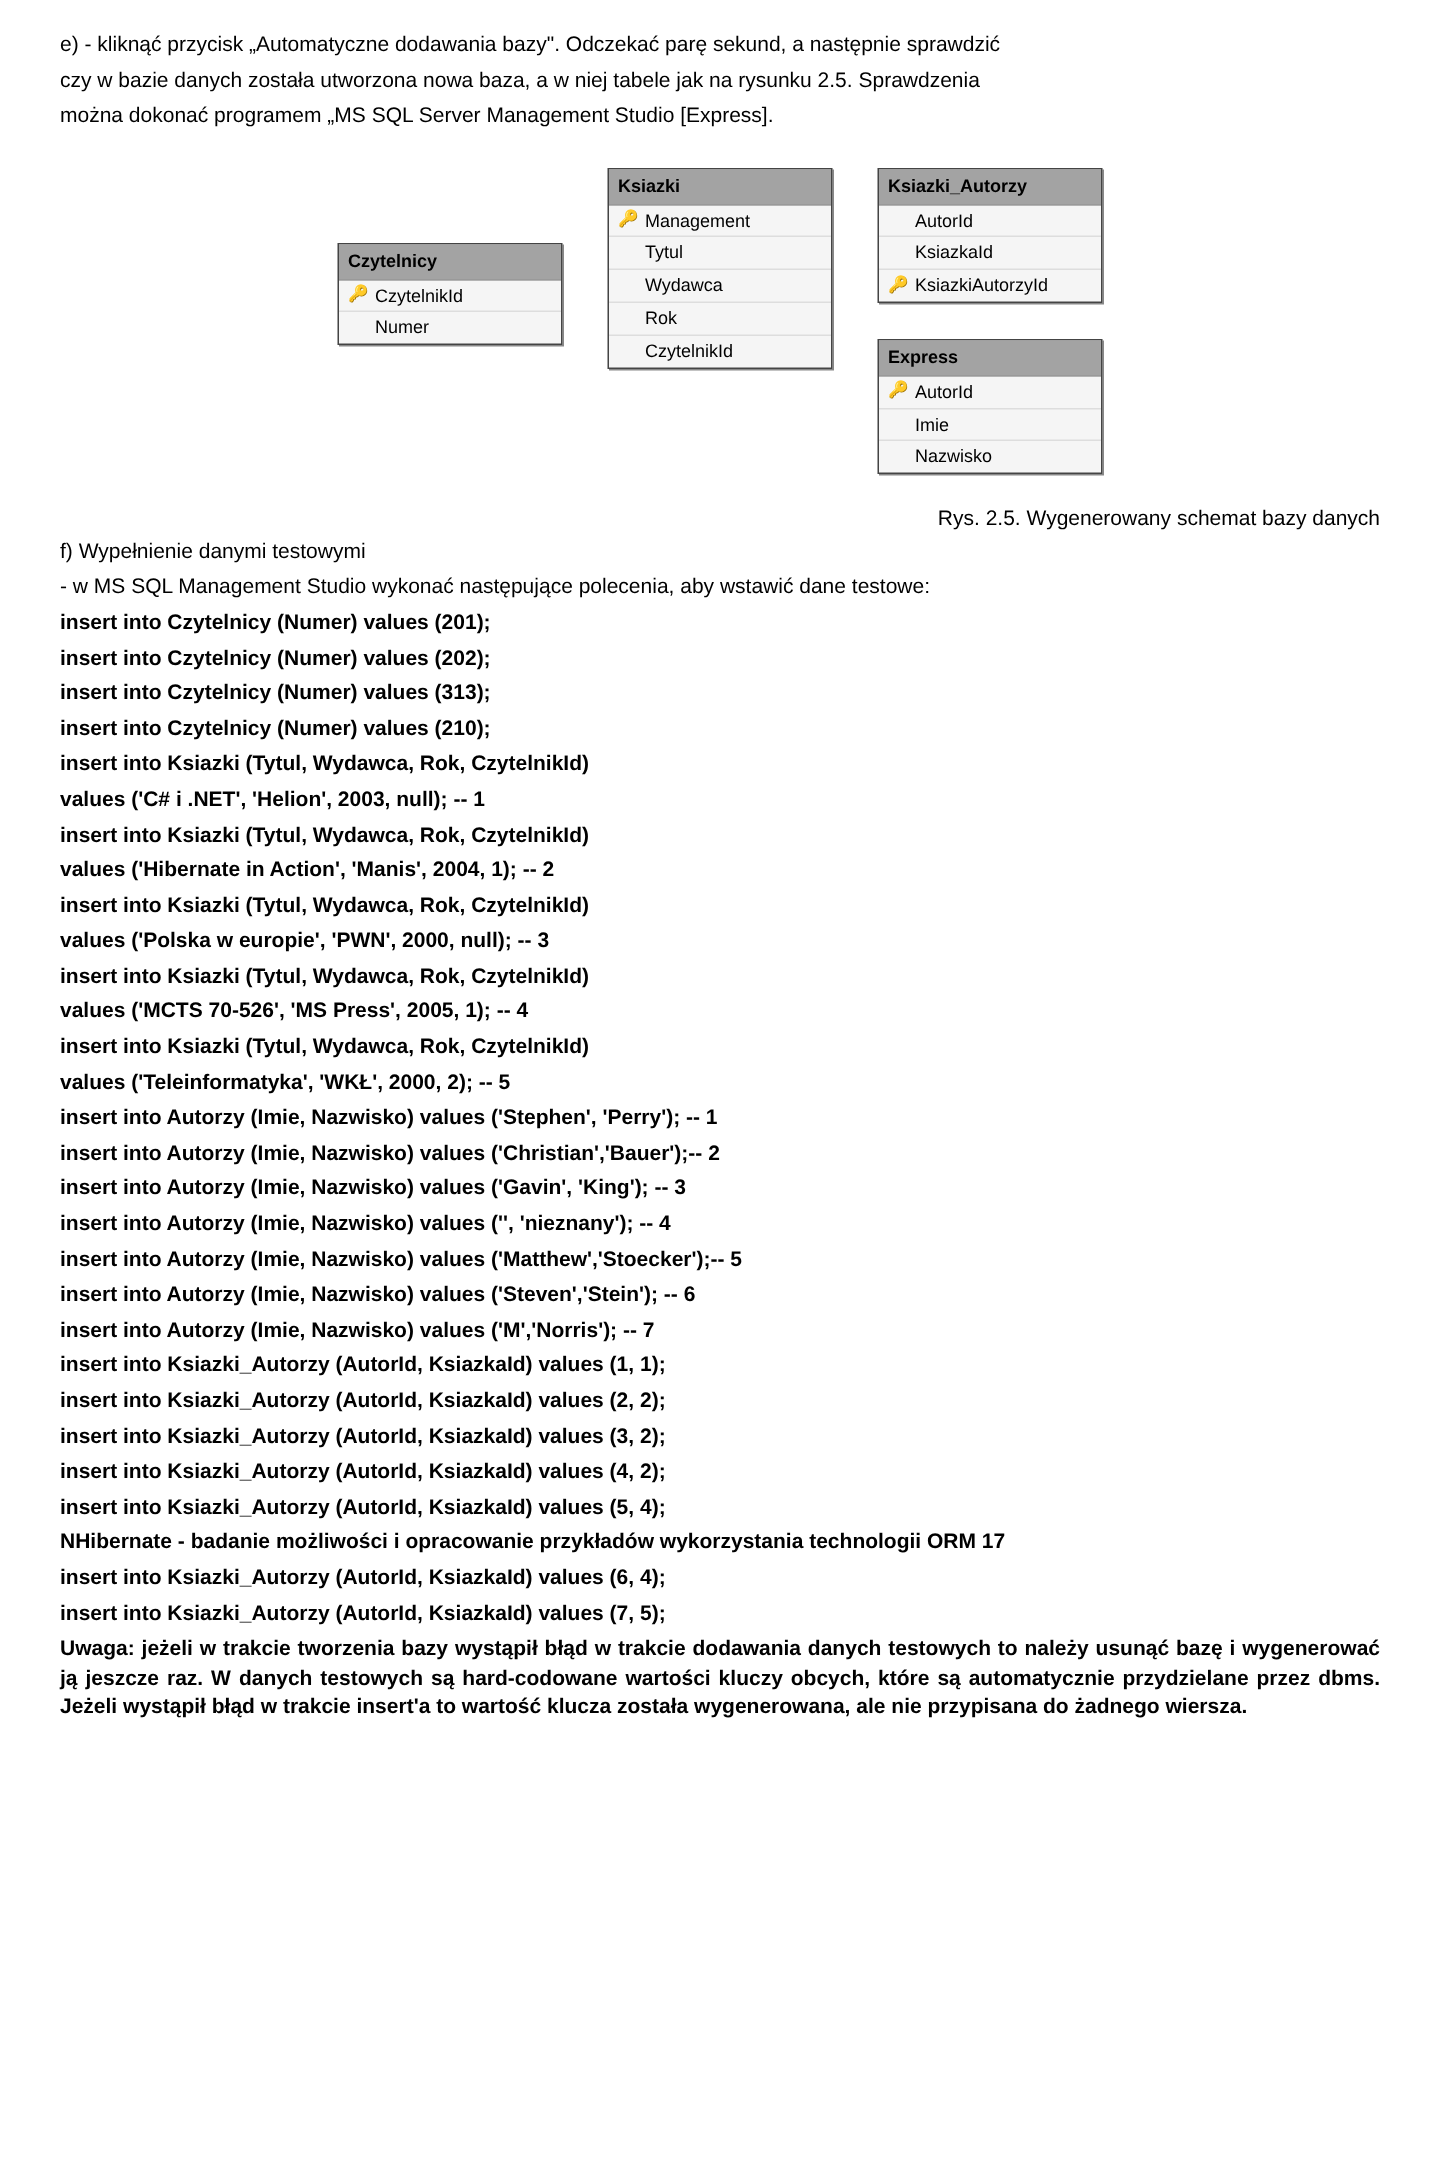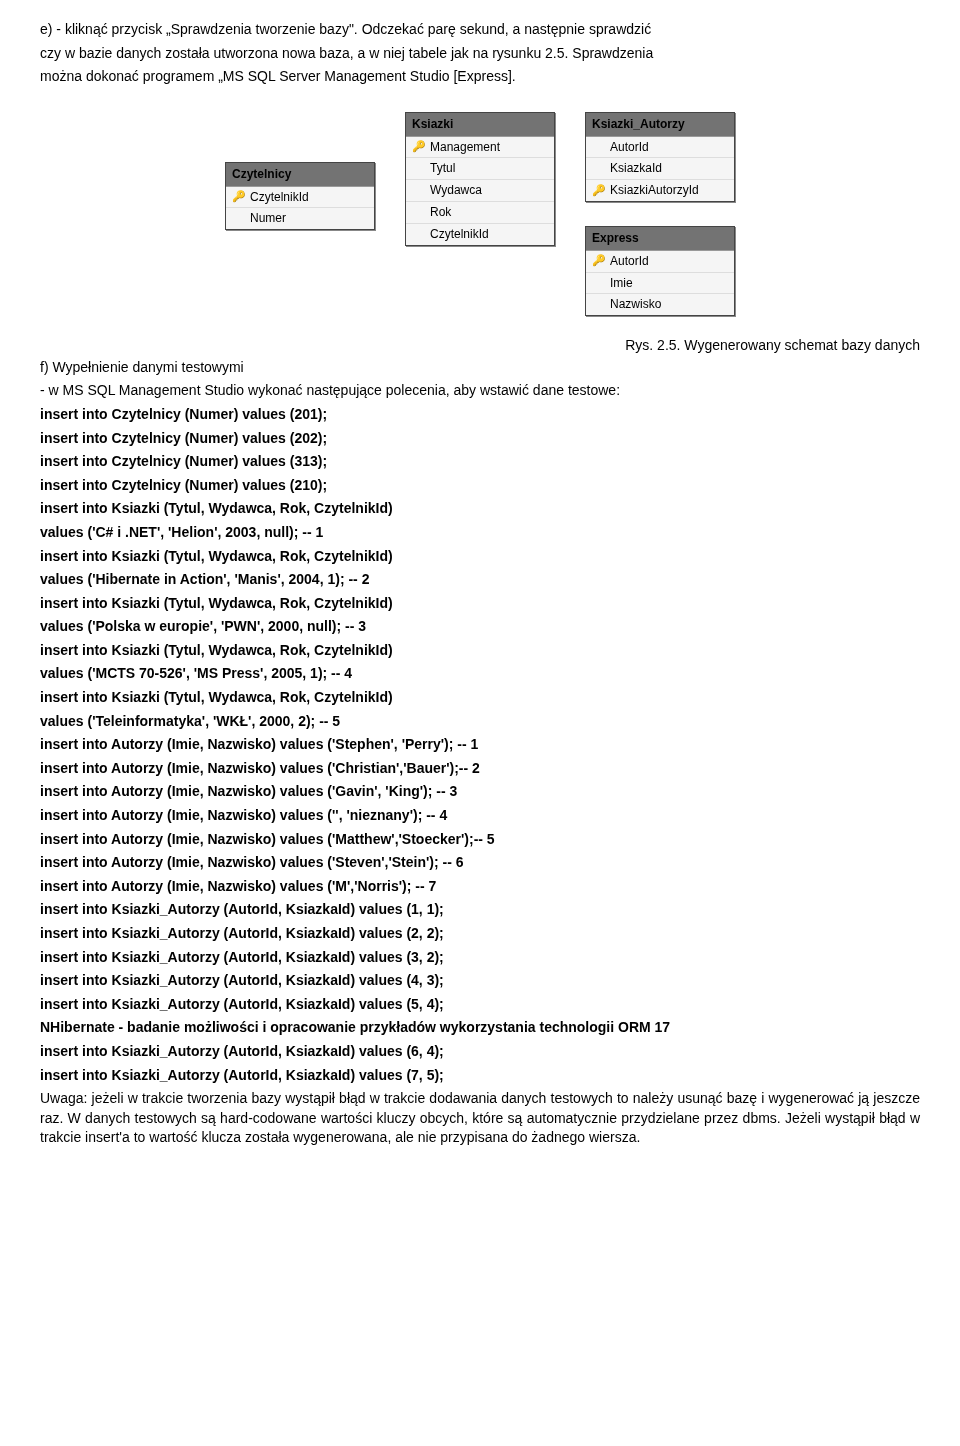--- a/index.html
+++ b/index.html
@@ -7,41 +7,41 @@
     font-family: Arial, sans-serif;
     font-size: 14px;
     background: #fff;
     width: 960px;
     margin: 0 auto;
     padding: 20px 40px;
     line-height: 1.4;
     color: #000;
   }
   p { margin-bottom: 4px; }
-  .justified { text-align: justify; }
+  .justified { text-align: justify; font-weight: bold; }
   .diagram-area {
     display: flex;
     gap: 30px;
     margin: 25px 0 20px 0;
     align-items: flex-start;
     justify-content: center;
   }
   .col { display: flex; flex-direction: column; gap: 24px; }
   .db-box {
     border: 1px solid #444;
     background: #f5f5f5;
     font-size: 12px;
     min-width: 150px;
     box-shadow: 1px 1px 0 #888;
   }
   .db-head {
     font-weight: bold;
     padding: 3px 6px;
     border-bottom: 1px solid #999;
-    background: #737373;
+    background: #a3a3a3;
   }
   .db-row {
     display: flex;
     align-items: center;
     padding: 2px 6px;
     border-bottom: 1px solid #ddd;
   }
   .db-row:last-child { border-bottom: none; }
   .key-icon {
     width: 14px;
@@ -51,21 +51,21 @@
   }
   .fig-caption {
     text-align: right;
     margin: 6px 0 2px 0;
   }
   .bold { font-weight: bold; }
 </style>
 </head>
 <body>
 
-<p>e) - kliknąć przycisk „Sprawdzenia tworzenie bazy". Odczekać parę sekund, a następnie sprawdzić</p>
+<p>e) - kliknąć przycisk „Automatyczne dodawania bazy". Odczekać parę sekund, a następnie sprawdzić</p>
 <p>czy w bazie danych została utworzona nowa baza, a w niej tabele jak na rysunku 2.5. Sprawdzenia</p>
 <p>można dokonać programem „MS SQL Server Management Studio [Express].</p>
 
 <div class="diagram-area">
 
   <div class="col" style="margin-top:50px;">
     <div class="db-box">
       <div class="db-head">Czytelnicy</div>
       <div class="db-row">
         <span class="key-icon">🔑</span>
@@ -160,19 +160,19 @@
 <p class="bold">insert into Autorzy (Imie, Nazwisko) values ('Stephen', 'Perry'); -- 1</p>
 <p class="bold">insert into Autorzy (Imie, Nazwisko) values ('Christian','Bauer');-- 2</p>
 <p class="bold">insert into Autorzy (Imie, Nazwisko) values ('Gavin', 'King'); -- 3</p>
 <p class="bold">insert into Autorzy (Imie, Nazwisko) values ('', 'nieznany'); -- 4</p>
 <p class="bold">insert into Autorzy (Imie, Nazwisko) values ('Matthew','Stoecker');-- 5</p>
 <p class="bold">insert into Autorzy (Imie, Nazwisko) values ('Steven','Stein'); -- 6</p>
 <p class="bold">insert into Autorzy (Imie, Nazwisko) values ('M','Norris'); -- 7</p>
 <p class="bold">insert into Ksiazki_Autorzy (AutorId, KsiazkaId) values (1, 1);</p>
 <p class="bold">insert into Ksiazki_Autorzy (AutorId, KsiazkaId) values (2, 2);</p>
 <p class="bold">insert into Ksiazki_Autorzy (AutorId, KsiazkaId) values (3, 2);</p>
-<p class="bold">insert into Ksiazki_Autorzy (AutorId, KsiazkaId) values (4, 3);</p>
+<p class="bold">insert into Ksiazki_Autorzy (AutorId, KsiazkaId) values (4, 2);</p>
 <p class="bold">insert into Ksiazki_Autorzy (AutorId, KsiazkaId) values (5, 4);</p>
 <p class="bold">NHibernate - badanie możliwości i opracowanie przykładów wykorzystania technologii ORM 17</p>
 <p class="bold">insert into Ksiazki_Autorzy (AutorId, KsiazkaId) values (6, 4);</p>
 <p class="bold">insert into Ksiazki_Autorzy (AutorId, KsiazkaId) values (7, 5);</p>
 
 <p class="justified" style="margin-top:4px;">Uwaga: jeżeli w trakcie tworzenia bazy wystąpił błąd w trakcie dodawania danych testowych to należy usunąć bazę i wygenerować ją jeszcze raz. W danych testowych są hard-codowane wartości kluczy obcych, które są automatycznie przydzielane przez dbms. Jeżeli wystąpił błąd w trakcie insert'a to wartość klucza została wygenerowana, ale nie przypisana do żadnego wiersza.</p>
 
 </body></html>

